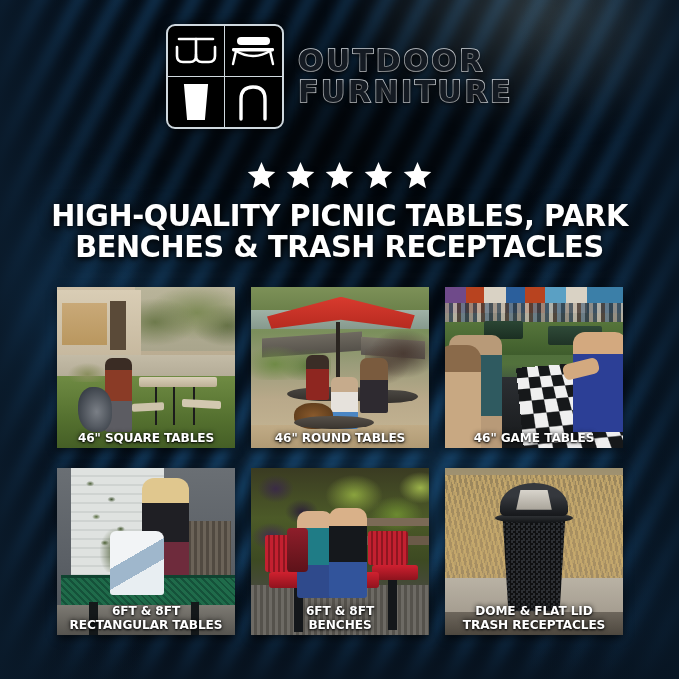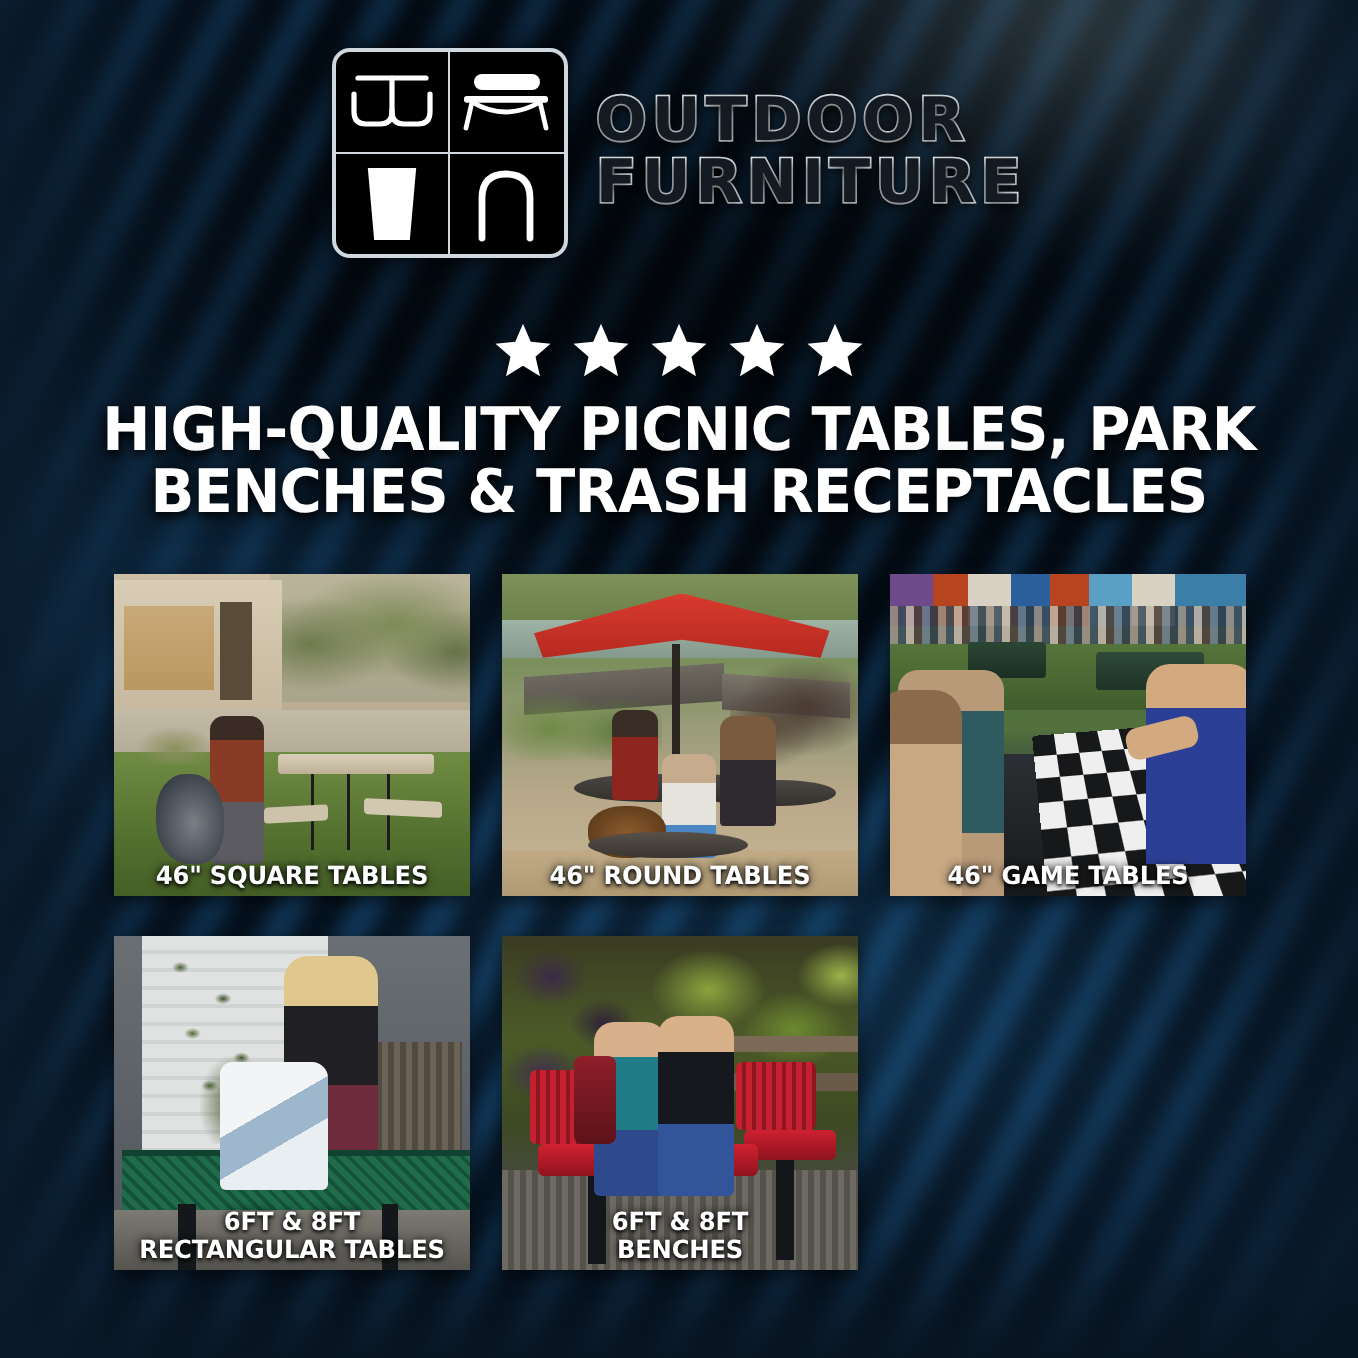--- a/index.html
+++ b/index.html
@@ -493,15 +493,31 @@
         <div class="s5-boy1"></div>
           <div class="s5-boy2"></div>
           <div class="s5-pack"></div>
       </div>
       <div class="cap">
         <span>6FT &amp; 8FT</span>
         <span class="c2">BENCHES</span>
       </div>
     </div>
 
+    <div class="tile">
+      <div class="photo">
+        <div class="s6-sky"></div>
+          <div class="s6-grass"></div>
+        <div class="s6-walk"></div>
+          <div class="s6-grnd"></div>
+        <div class="s6-body"></div>
+          <div class="s6-rim"></div>
+        <div class="s6-dome"></div>
+          <div class="s6-slot"></div>
+      </div>
+      <div class="cap">
+        <span>DOME &amp; FLAT LID</span>
+        <span class="c2">TRASH RECEPTACLES</span>
+      </div>
+    </div>
 
   </div>
 </div>
 
 </body></html>

